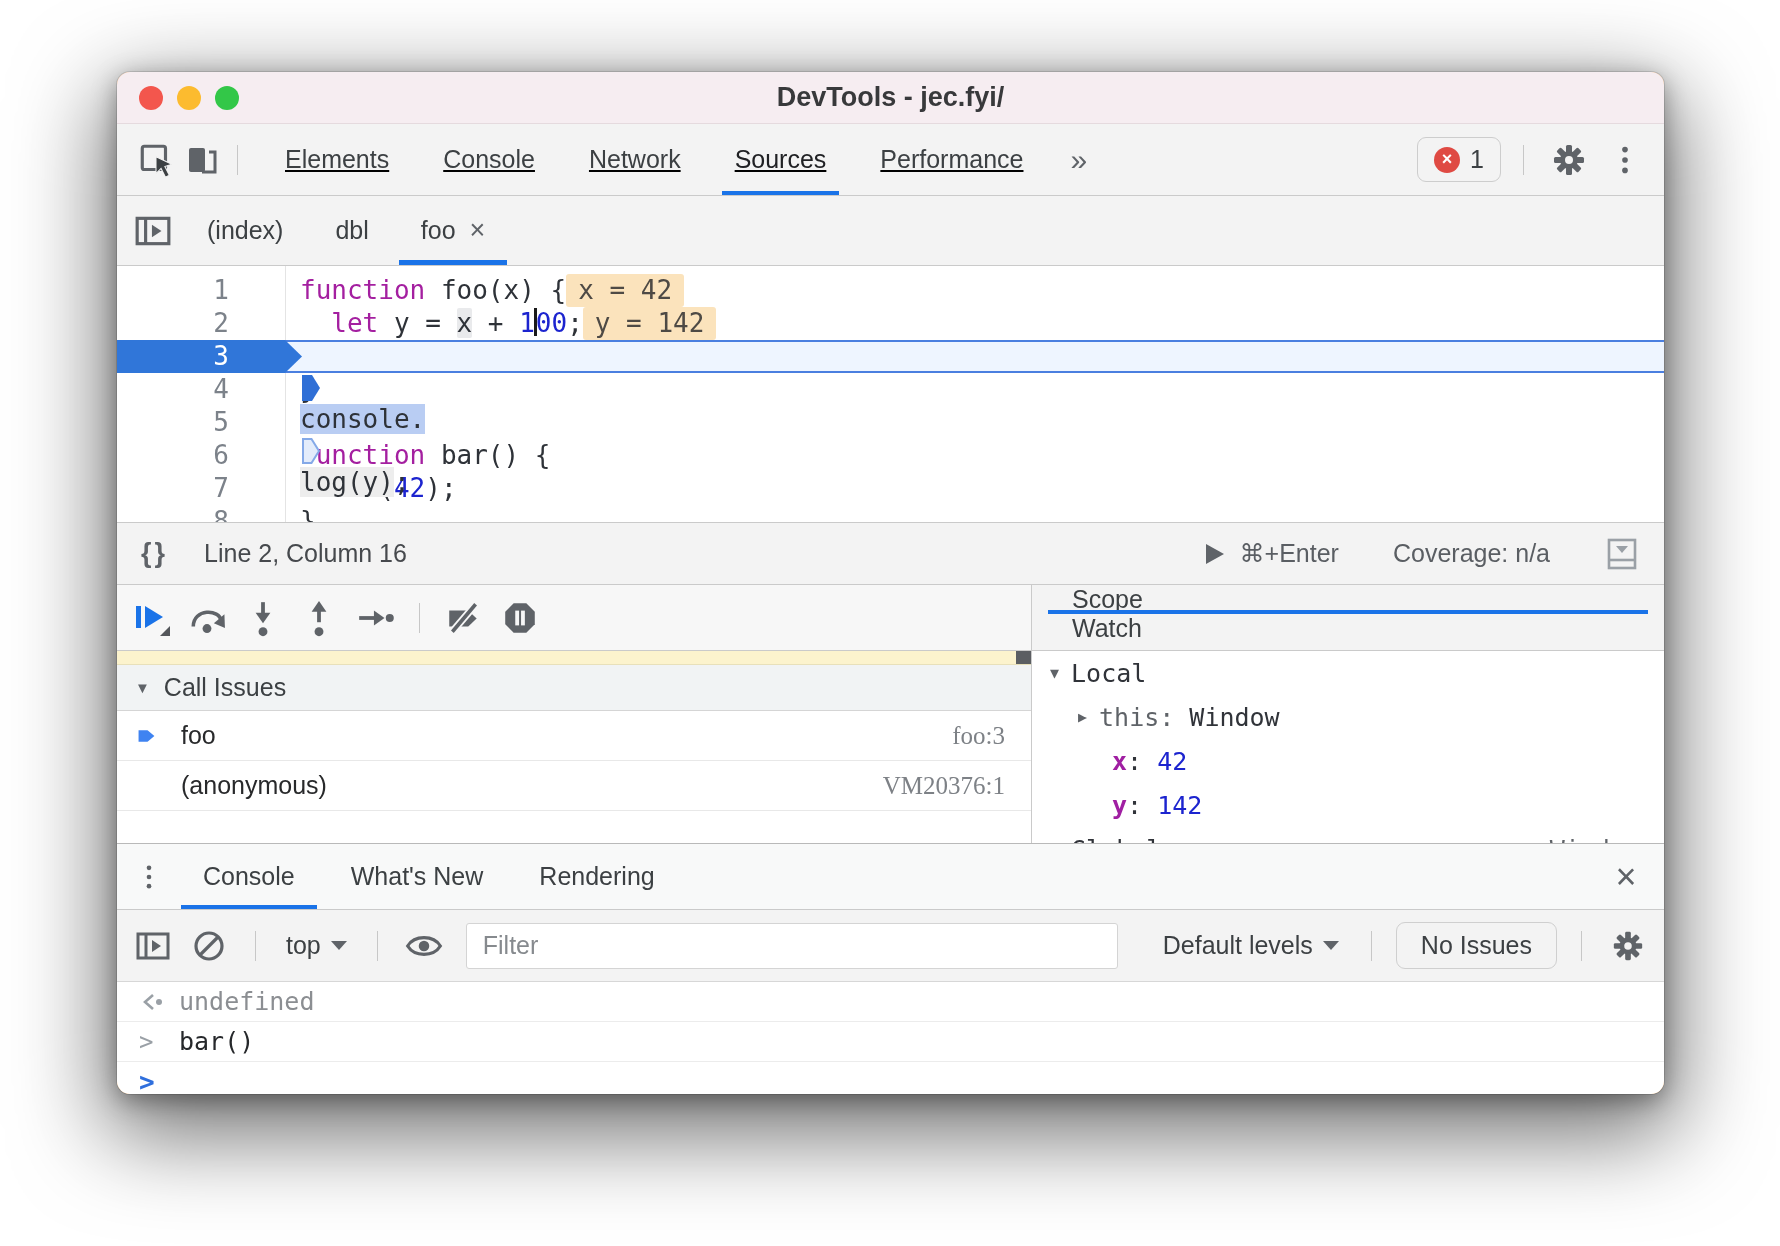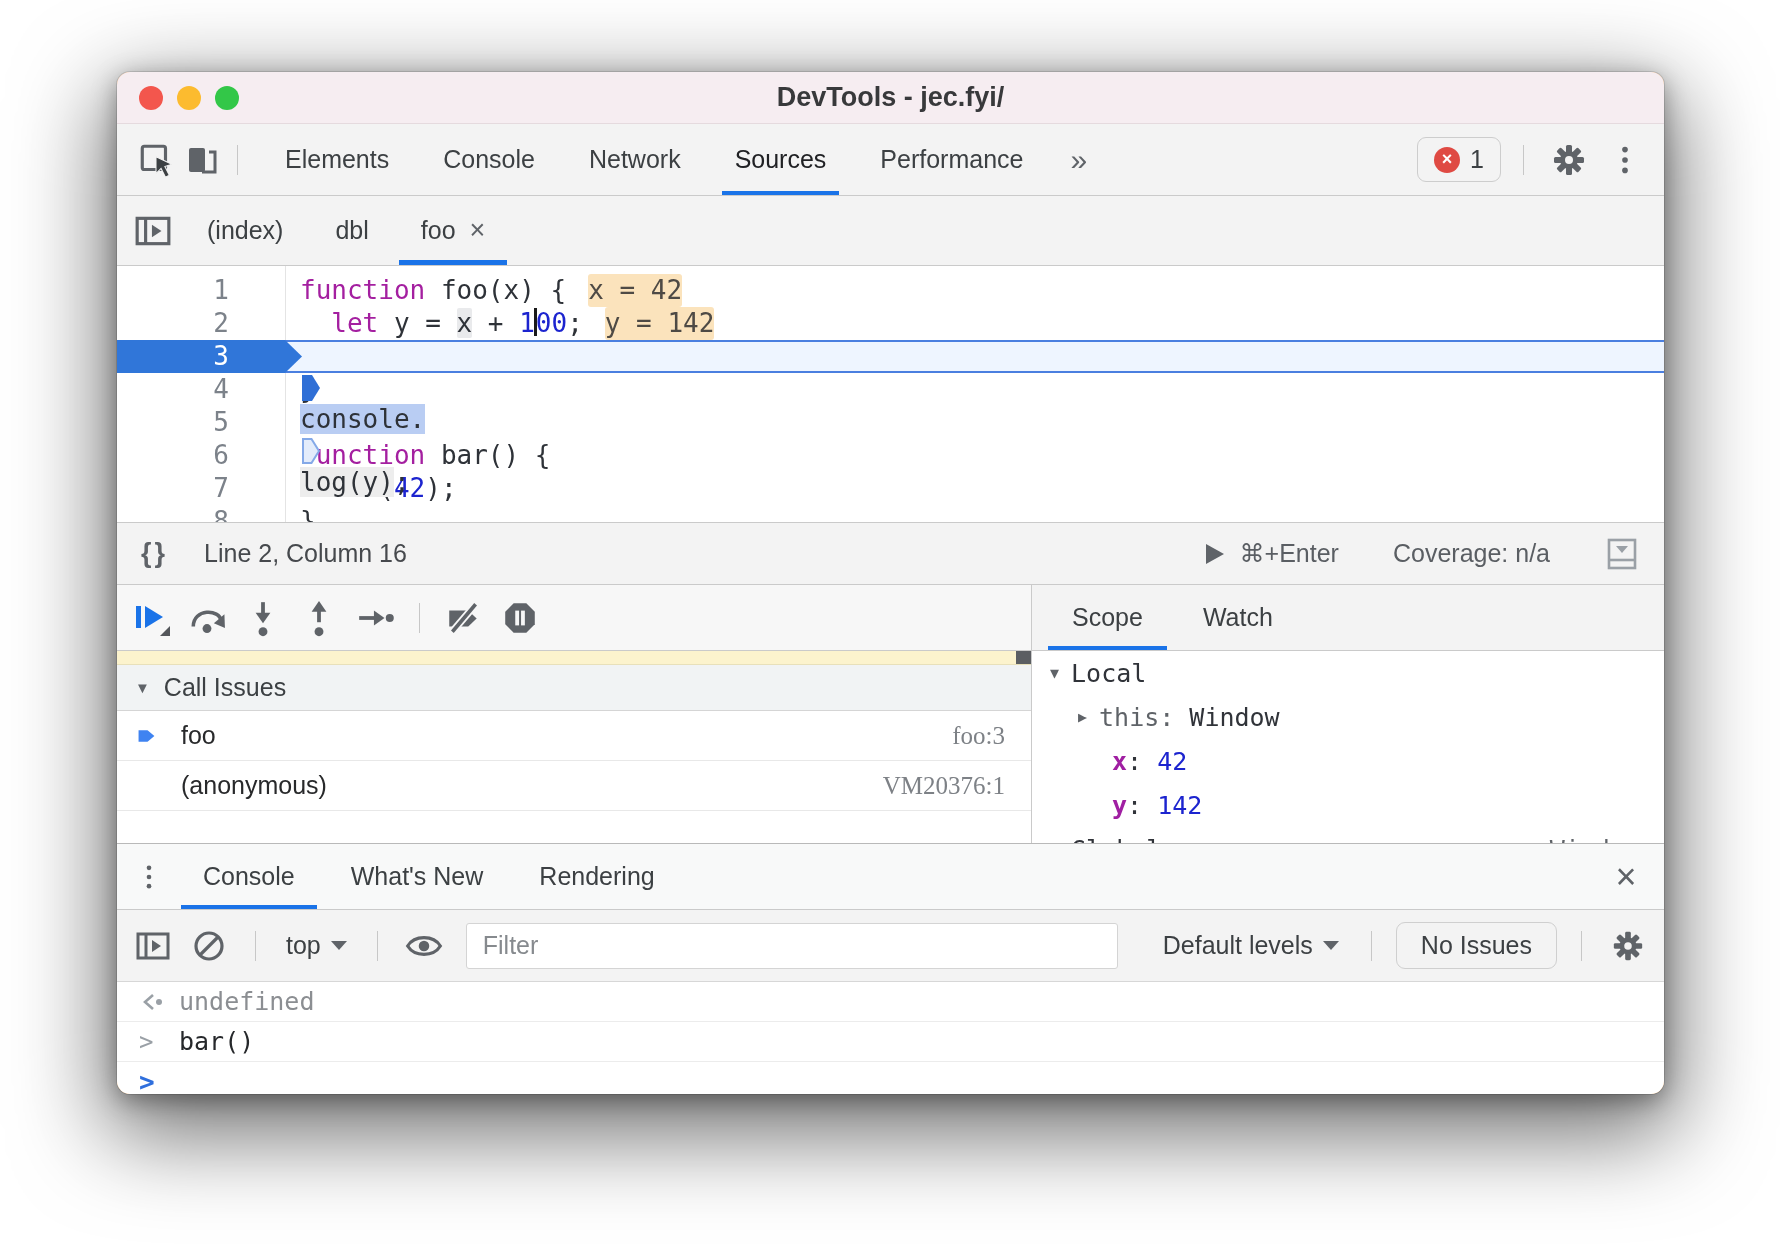--- a/index.html
+++ b/index.html
@@ -15,21 +15,21 @@
   .traffic { position:absolute; left:22px; top:14px; display:flex; gap:14px; }
   .light { width:24px; height:24px; border-radius:50%; }
   .light.red{ background:#f3564d; } .light.yellow{ background:#fcbb2f; } .light.green{ background:#33c748; }
   .win-title { font-size:27px; font-weight:700; color:#38393b; }
 
   
   .main-toolbar { height:72px; background:#f3f3f3; border-bottom:1px solid #cacaca;
     display:flex; align-items:center; padding:0 16px; }
   .tb-icon { width:46px; height:46px; display:flex; align-items:center; justify-content:center; flex:0 0 auto; }
   .vdiv { width:1px; height:30px; background:#c7c7c7; margin:0 12px; flex:0 0 auto; }
-  .ptabs { display:flex; height:100%; margin-left:8px; }
+  .ptabs { display:flex; height:100%; margin-left:8px;text-decoration:underline; }
   .ptab { padding:0 27px; display:flex; align-items:center; font-size:25px; color:#3c4043; position:relative; }
   .ptab.selected { color:#202124; }
   .ptab.selected::after { content:""; position:absolute; left:14px; right:14px; bottom:0; height:4px; background:#1a73e8; }
   .chevron-more { font-size:30px; color:#5f6368; padding:0 20px; }
   .tb-right { margin-left:auto; display:flex; align-items:center; gap:10px; }
   .err-badge { display:flex; align-items:center; gap:10px; border:1px solid #cdcdcd; border-radius:9px;
     padding:7px 16px; }
   .err-circle { width:26px; height:26px; border-radius:50%; background:#df4a43; color:#fff;
     display:flex; align-items:center; justify-content:center; font-size:18px; font-weight:700; }
   .err-count { font-size:25px; color:#3c4043; }
@@ -45,21 +45,21 @@
   
   .editor { height:256px; background:#fff; position:relative; overflow:hidden;
     font-family:"DejaVu Sans Mono","Liberation Mono",monospace; font-size:26px; line-height:33px; padding-top:8px; }
   .gutter-sep { position:absolute; left:168px; top:0; bottom:0; width:1px; background:#e4e4e4; }
   .code-line { display:flex; height:33px; position:relative; }
   .gutter { flex:0 0 168px; padding-right:56px; text-align:right; color:#7c828a; }
   .code { white-space:pre; padding-left:15px; color:#2e3238; flex:1; }
   .tok-kw { color:#a41fa0; }
   .tok-num { color:#1c24cf; }
   .var-box { background:#e9eaec; border-radius:2px; }
-  .inline-hint { display:inline-block; margin-left:22px; padding:0 0; background:#fbe3bc;
+  .inline-hint { display:inline-block; padding:0 12px; background:#fbe3bc;
     color:#4e4a45; border-radius:3px; }
   .caret { display:inline-block; width:3px; height:28px; background:#1a1a1a; vertical-align:-4px; margin:0 -1px; }
   .code-line.exec { background:#eef5ff; z-index:2; }
   .code-line.exec::before { content:""; position:absolute; left:0; right:0; top:0; bottom:0;
     border-top:2px solid #4a7fe0; border-bottom:2px solid #4a7fe0; pointer-events:none; }
   .gutter.exec { flex:0 0 185px; margin-right:-17px; padding-right:73px; background:#3076d9; color:#fff;
     clip-path:polygon(0 0,168px 0,185px 50%,168px 100%,0 100%); position:relative; z-index:1; }
   .sel-token { background:#b9cdf3; }
   .lite-token { background:#ededed; }
   .step-marker { vertical-align:-6px; margin:0 1px; }
@@ -82,21 +82,21 @@
   .cs-header { height:46px; background:#f1f3f4; border-bottom:1px solid #d5d5d5; display:flex;
     align-items:center; padding:0 18px; font-size:25px; color:#3c4043; gap:14px; }
   .tri { font-size:15px; color:#5f6368; }
   .cs-row { height:50px; display:flex; align-items:center; padding:0 26px 0 20px;
     border-bottom:1px solid #e8e8e8; font-size:25px; color:#28292b; background:#fff; }
   .cs-ico { width:34px; display:flex; align-items:center; }
   .cs-name { flex:1; margin-left:10px; }
   .cs-loc { color:#7d8186;font-family:Liberation Serif, serif; }
 
   .scope-pane { flex:1; display:flex; flex-direction:column; overflow:hidden; }
-  .scope-tabbar { height:66px; background:#f3f3f3; border-bottom:1px solid #cacaca; display:flex; padding:0 10px; }
+  .scope-tabbar { height:66px; background:#f3f3f3; border-bottom:1px solid #cacaca; display:flex; padding:0 10px;flex-direction:column; }
   .scope-tab { padding:0 30px; display:flex; align-items:center; font-size:25px; color:#3c4043; position:relative; }
   .scope-tab.selected::after { content:""; position:absolute; left:6px; right:6px; bottom:0; height:4px; background:#1a73e8; }
   .scope-content { flex:1; background:#fff; overflow:hidden;
     font-family:"DejaVu Sans Mono","Liberation Mono",monospace; font-size:25px; color:#303339; }
   .scope-row { height:44px; display:flex; align-items:center; white-space:pre; padding-right:24px; }
   .sr-local { padding-left:18px; } .sr-this { padding-left:46px; } .sr-var { padding-left:80px; } .sr-global { padding-left:18px; }
   .scope-row .tri { margin-right:12px; }
   .sc-name-gray { color:#5f6368; }
   .sc-name-purple { color:#a01fa2; font-weight:700; }
   .sc-val-blue { color:#1c24cf; }

